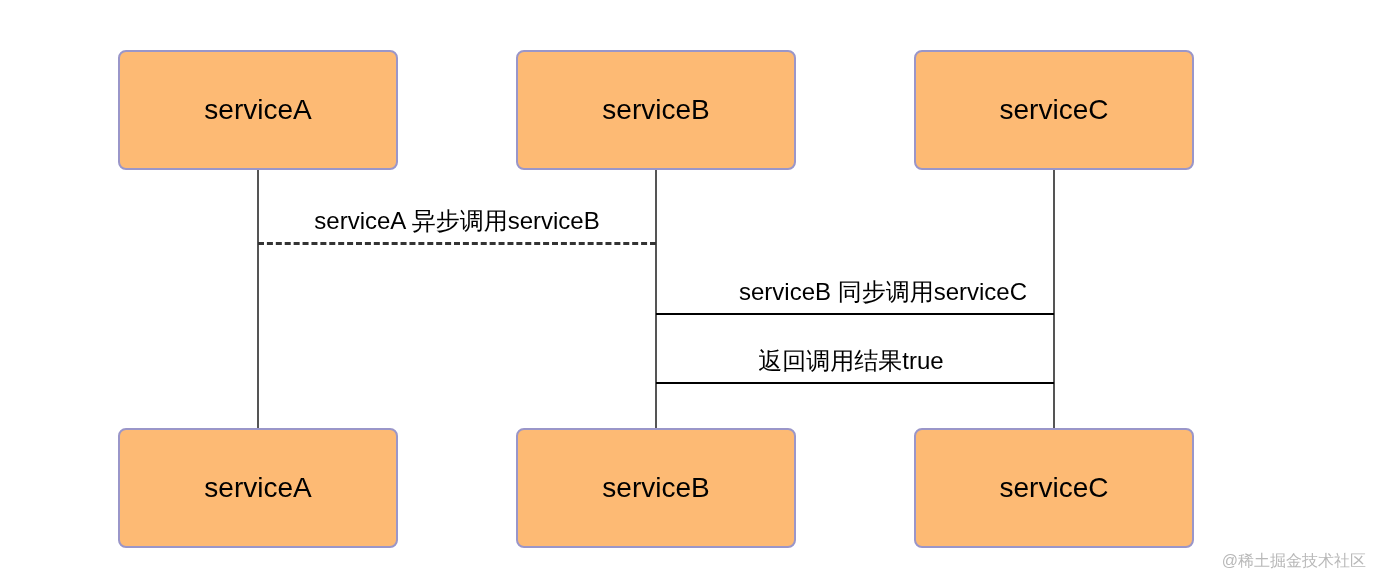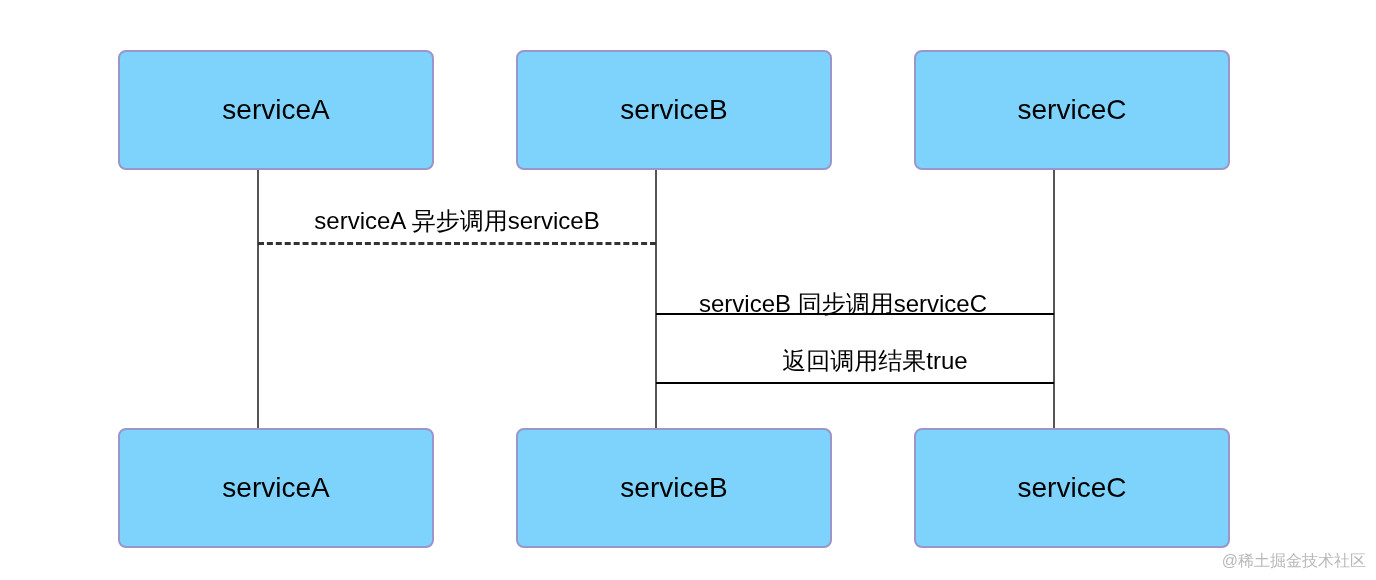--- a/index.html
+++ b/index.html
@@ -16,23 +16,23 @@
     }
     .diagram-container {
       position: absolute;
       left: 0;
       top: 0;
       width: 100%;
       height: 100%;
     }
     .participant-box {
       position: absolute;
-      width: 316px;
+      width: 280px;
       height: 120px;
-      background: #7dd3fc;
+      background: #fdba74;
       border: 2px solid #9a96c9;
       border-radius: 8px;
       display: flex;
       align-items: center;
       justify-content: center;
       font-size: 28px;
       color: #000000;
     }
     .lifeline {
       position: absolute;
@@ -80,24 +80,24 @@
     <span>serviceC</span>
   </div>
 
   <div class="lifeline" style="left:257px; top:170px; height:258px;"></div>
   <div class="lifeline" style="left:655px; top:170px; height:258px;"></div>
   <div class="lifeline" style="left:1053px; top:170px; height:258px;"></div>
 
   <div class="message-label" style="left:258px; top:205px; width:398px;">serviceA 异步调用serviceB</div>
   <div class="message-line dashed" style="left:258px; top:242px; width:398px;"></div>
 
-  <div class="message-label" style="left:644px; top:276px; width:398px;margin-top:12px;">serviceB 同步调用serviceC</div>
+  <div class="message-label" style="left:684px; top:276px; width:398px;">serviceB 同步调用serviceC</div>
   <div class="message-line" style="left:656px; top:313px; width:398px;"></div>
 
-  <div class="message-label" style="left:680px; top:345px; width:390px;">返回调用结果true</div>
+  <div class="message-label" style="left:656px; top:345px; width:390px;">返回调用结果true</div>
   <div class="message-line" style="left:656px; top:382px; width:398px;"></div>
 
   <div class="participant-box" style="left:118px; top:428px;">
     <span>serviceA</span>
   </div>
   <div class="participant-box" style="left:516px; top:428px;">
     <span>serviceB</span>
   </div>
   <div class="participant-box" style="left:914px; top:428px;">
     <span>serviceC</span>

